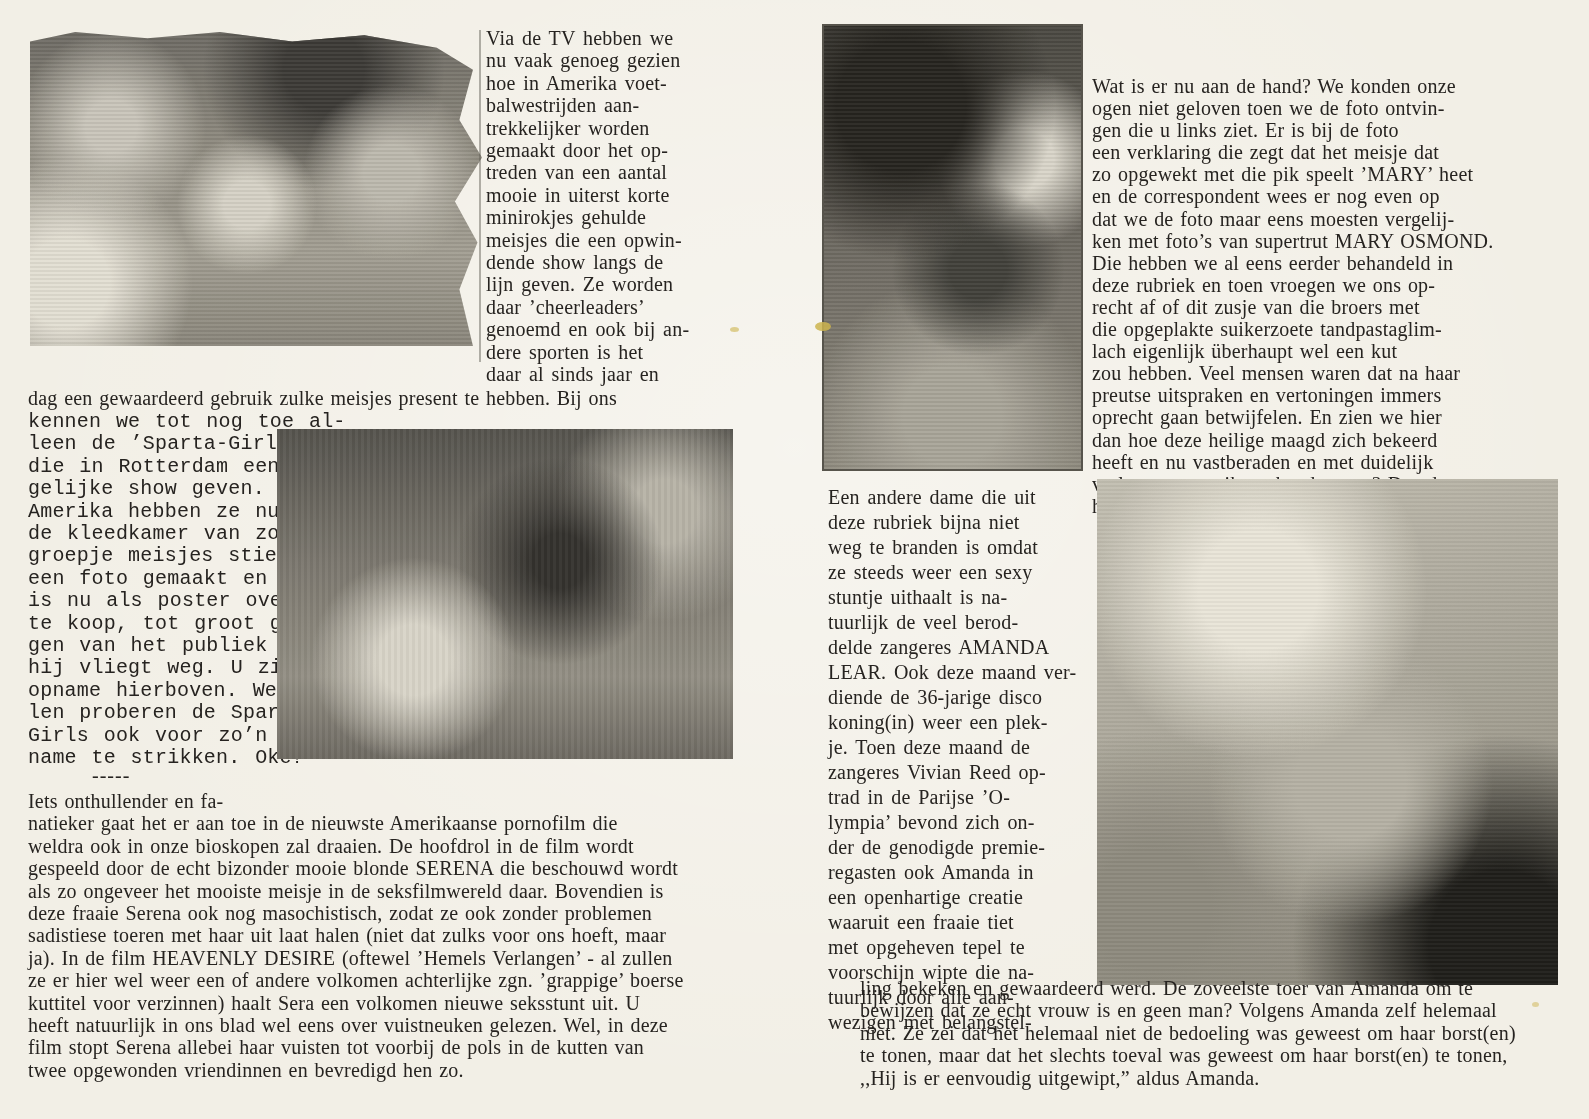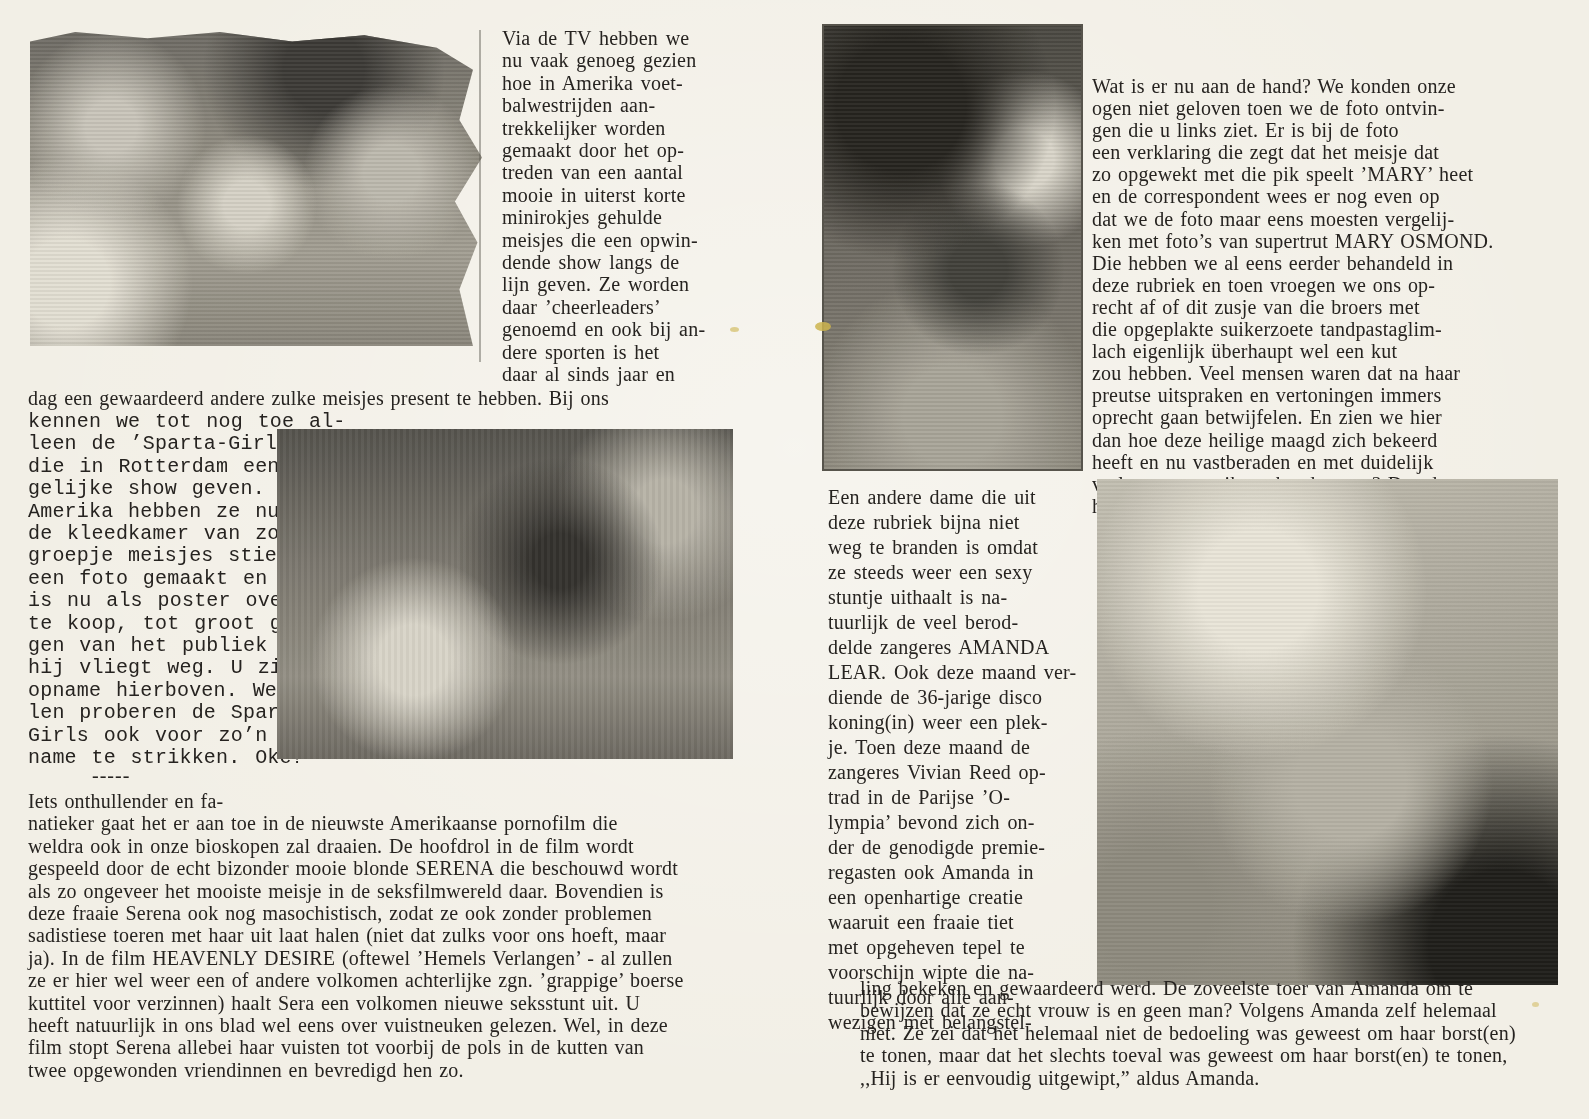--- a/index.html
+++ b/index.html
@@ -96,38 +96,38 @@
   .dashes { letter-spacing: 1px; }
 </style>
 </head>
 <body>
 
 <div class="spread">
 
   <div class="photo photo-a"></div>
   <div class="hairline"></div>
 
-  <div class="txt col" style="left:502px; top:27px; width:218px;">Via de TV hebben we
+  <div class="txt col" style="left:486px; top:27px; width:218px;">Via de TV hebben we
 nu vaak genoeg gezien
 hoe in Amerika voet-
 balwestrijden aan-
 trekkelijker worden
 gemaakt door het op-
 treden van een aantal
 mooie in uiterst korte
 minirokjes gehulde
 meisjes die een opwin-
 dende show langs de
 lijn geven. Ze worden
 daar ’cheerleaders’
 genoemd en ook bij an-
 dere sporten is het
 daar al sinds jaar en</div>
 
-  <div class="txt" style="left:28px; top:387px; width:735px;">dag een gewaardeerd andere zulke meisjes present te hebben. Bij ons</div>
+  <div class="txt" style="left:28px; top:387px; width:735px;">dag een gewaardeerd gebruik zulke meisjes present te hebben. Bij ons</div>
 
   <div class="txt col" style="left:28px; top:411px; width:262px;font-family:Liberation Mono, monospace;">kennen we tot nog toe al-
 leen de ’Sparta-Girls’
 die in Rotterdam een der-
 gelijke show geven. In
 Amerika hebben ze nu in
 de kleedkamer van zo’n
 groepje meisjes stiekem
 een foto gemaakt en die
 is nu als poster overal

